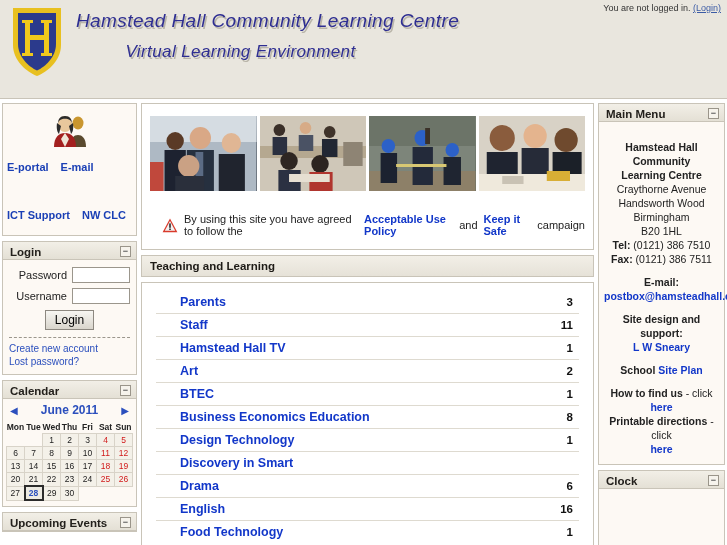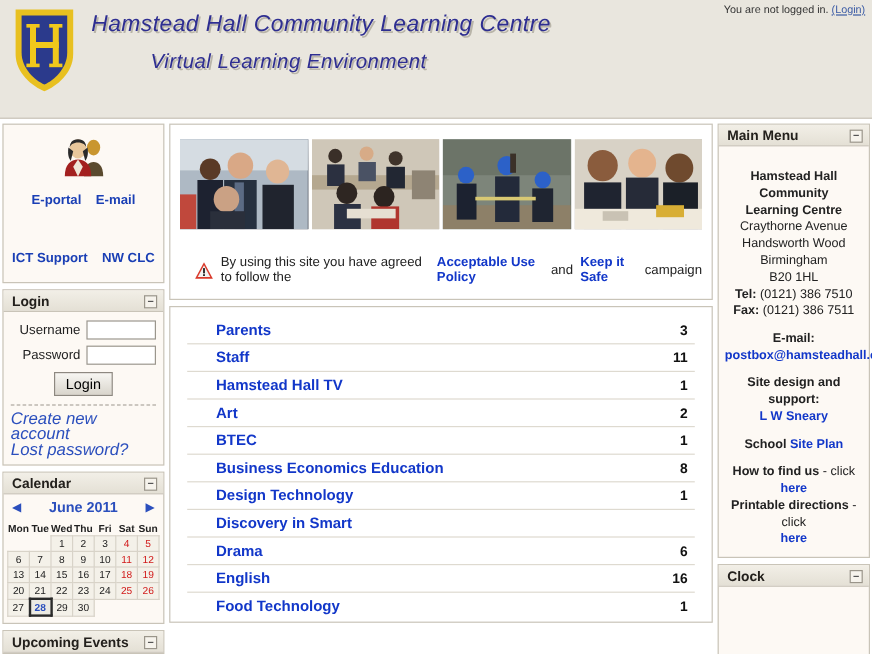--- a/index.html
+++ b/index.html
@@ -77,21 +77,21 @@
     background: #f6f3ec;
     color: #555;
     font-size: 9px; line-height: 9px; text-align: center;
     cursor: pointer;
   }
   .block-body { padding: 6px 6px 7px 6px; }
 
   
   #quicklinks .block-body { text-align: center; padding: 9px 4px 12px 4px; }
   .people-icon { display: block; margin: 0 auto 14px auto; width: 44px; height: 34px; }
-  .ql-row { display: flex; justify-content: center; gap: 12px; margin-bottom: 12px; }
+  .ql-row { display: flex; gap: 12px; margin-bottom: 12px; }
   .ql-row:last-child { margin-bottom: 2px; margin-top: 36px; }
   .ql-link {
     color: #1a3fb5; font-weight: bold; font-size: 11px;
     text-decoration: none; white-space: nowrap;
   }
 
   
   #loginblock .block-body { padding: 7px 6px 6px 6px; }
   .login-row { display: flex; align-items: center; justify-content: flex-end; margin-bottom: 5px; }
   .login-row label { font-size: 11px; color: #222; margin-right: 5px; }
@@ -102,21 +102,21 @@
   }
   .login-btn-row { text-align: center; margin: 6px 0 7px 0; }
   .login-btn {
     font-family: "Liberation Sans", sans-serif;
     font-size: 12px; padding: 2px 9px;
     border: 1px solid #8d8880;
     background: linear-gradient(#f7f6f2, #d9d5cc);
     cursor: pointer;
   }
   .dashed-sep { border-top: 1px dashed #9b968c; margin: 0 0 4px 0; }
-  .small-link { display: block; color: #2b4fbd; font-size: 14px; text-decoration: none; line-height: 13px; font-style: italic; }
+  .small-link { display: block; color: #2b4fbd; font-size: 10px; text-decoration: none; line-height: 13px; }
 
   
   #calendarblock .block-body { padding: 4px 3px 5px 3px; }
   .cal-nav { display: flex; align-items: center; justify-content: space-between; padding: 0 4px 4px 4px; }
   .cal-arrow { color: #2b4fbd; font-size: 10px; cursor: pointer; }
   .cal-month { color: #2b4fbd; font-size: 12px; font-weight: bold; }
   table.cal { border-collapse: collapse; width: 100%; font-size: 8.5px; }
   table.cal th {
     font-weight: bold; color: #222; padding: 1px 0; text-align: center;
   }
@@ -238,26 +238,26 @@
       </div>
     </div>
 
     <div class="block" id="loginblock">
       <div class="block-header">
         <span>Login</span>
         <span class="block-minus">−</span>
       </div>
       <div class="block-body">
         <div class="login-row">
+          <label>Password</label>
+          <input type="password" value="" style="">
+        </div>
+        <div class="login-row">
           <label>Username</label>
           <input type="text" value="" style="">
-        </div>
-        <div class="login-row">
-          <label>Password</label>
-          <input type="password" value="" style="">
         </div>
         <div class="login-btn-row">
           <button class="login-btn">Login</button>
         </div>
         <div class="dashed-sep"></div>
         <a href="#" class="small-link">Create new account</a>
         <a href="#" class="small-link">Lost password?</a>
       </div>
     </div>
 
@@ -422,20 +422,21 @@
           </svg>
         </span>
         <span>By using this site you have agreed to follow the</span>
         <a href="#">Acceptable Use Policy</a>
         <span>and</span>
         <a href="#">Keep it Safe</a>
         <span>campaign</span>
       </div>
     </div>
 
+    <div class="section-header">Teaching and Learning</div>
 
     <div class="panel" id="course-panel">
       <div id="course-list">
           <div class="course-row">
             <a href="#" class="course-name">Parents</a>
             <span class="course-count">3</span>
           </div>
           <div class="course-row">
             <a href="#" class="course-name">Staff</a>
             <span class="course-count">11</span>

